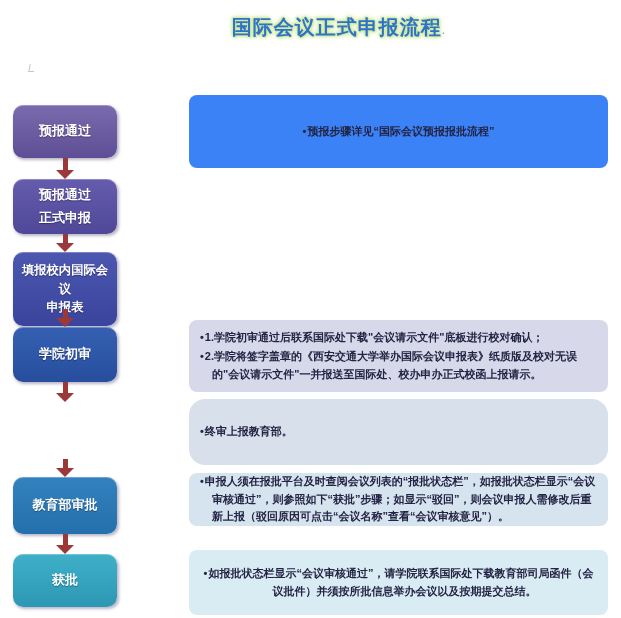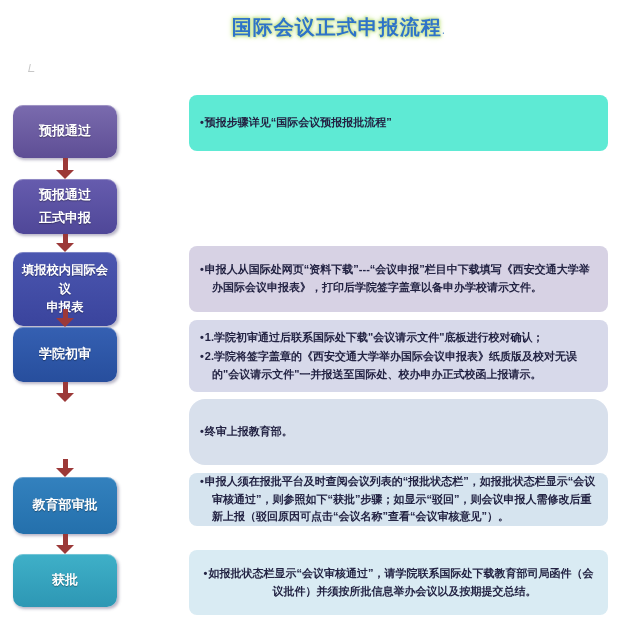--- a/index.html
+++ b/index.html
@@ -119,21 +119,21 @@
   <div class="title-wrap">
     <h1 class="title">国际会议正式申报流程</h1><span class="title-mark">.</span>
   </div>
   <span class="stray-mark"></span>
   <div class="flow" id="flow">
       <div class="stage-box" style="top: 93px; height: 53px; background: linear-gradient(rgb(122, 107, 174), rgb(94, 78, 149));">
         <span class="stage-label">
           <span class="line">预报通过</span>
         </span>
       </div>
-      <div class="desc-panel" style="top: 83px; height: 56px; background: #5eead4;">
+      <div class="desc-panel" style="top: 83px; height: 73px; background: #3b82f6; text-align: center;">
         <div class="desc-item"><span class="bullet">•</span><span class="text">预报步骤详见“国际会议预报报批流程”</span></div>
       </div>
       <div class="arrow" style="top: 146px; height: 21px;">
         <div class="stem"></div>
         <div class="head"></div>
       </div>
       <div class="stage-box" style="top: 167px; height: 55px; background: linear-gradient(rgb(102, 92, 174), rgb(79, 71, 152));">
         <span class="stage-label">
           <span class="line">预报通过</span>
           <span class="line">正式申报</span>
@@ -141,23 +141,20 @@
       </div>
       <div class="arrow" style="top: 222px; height: 18px;">
         <div class="stem"></div>
         <div class="head"></div>
       </div>
       <div class="stage-box" style="top: 240px; height: 74px; background: linear-gradient(rgb(76, 87, 176), rgb(58, 68, 157));">
         <span class="stage-label small">
           <span class="line">填报校内国际会议</span>
           <span class="line">申报表</span>
         </span>
-      </div>
-      <div class="desc-panel" style="top: 234px; height: 66px; background: rgb(215, 210, 228);">
-        <div class="desc-item"><span class="bullet">•</span><span class="text">申报人从国际处网页“资料下载”---“会议申报”栏目中下载填写《西安交通大学举办国际会议申报表》，打印后学院签字盖章以备申办学校请示文件。</span></div>
       </div>
       <div class="arrow" style="top: 297px; height: 18px;">
         <div class="stem"></div>
         <div class="head"></div>
       </div>
       <div class="stage-box" style="top: 315px; height: 55px; background: linear-gradient(rgb(53, 96, 178), rgb(39, 78, 157));">
         <span class="stage-label">
           <span class="line">学院初审</span>
         </span>
       </div>

